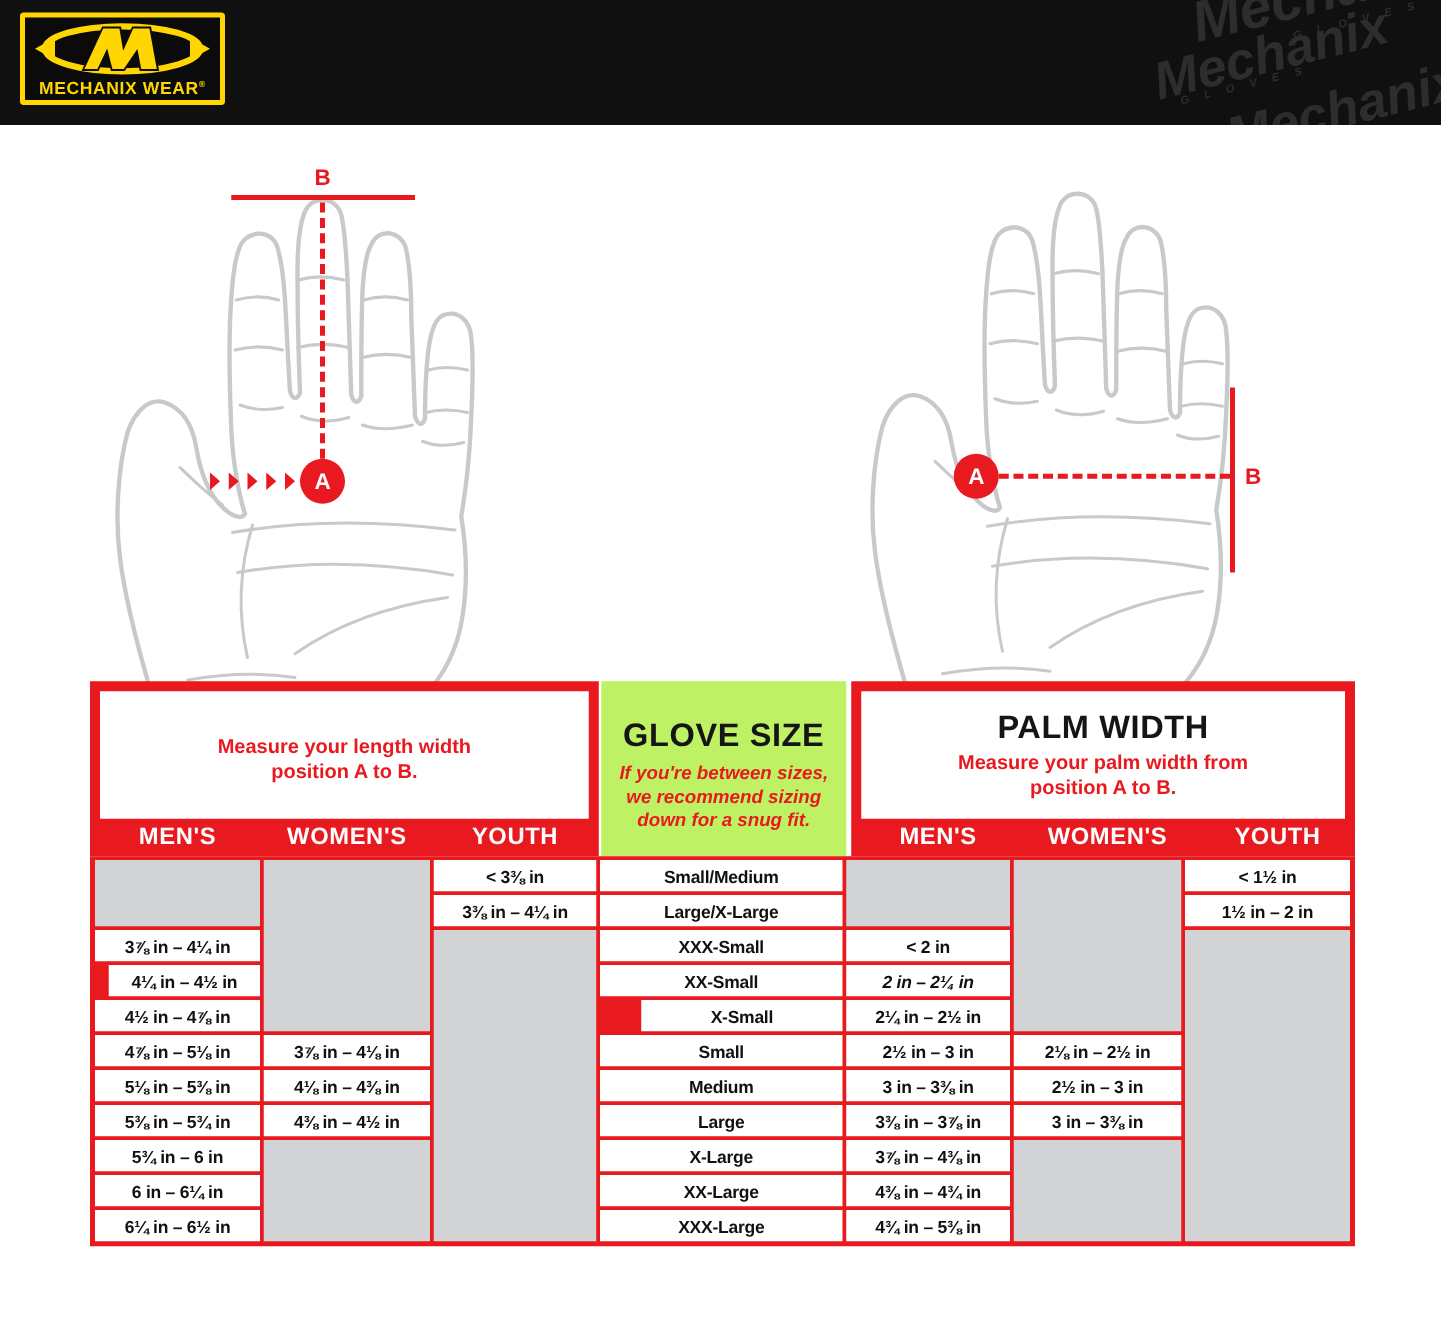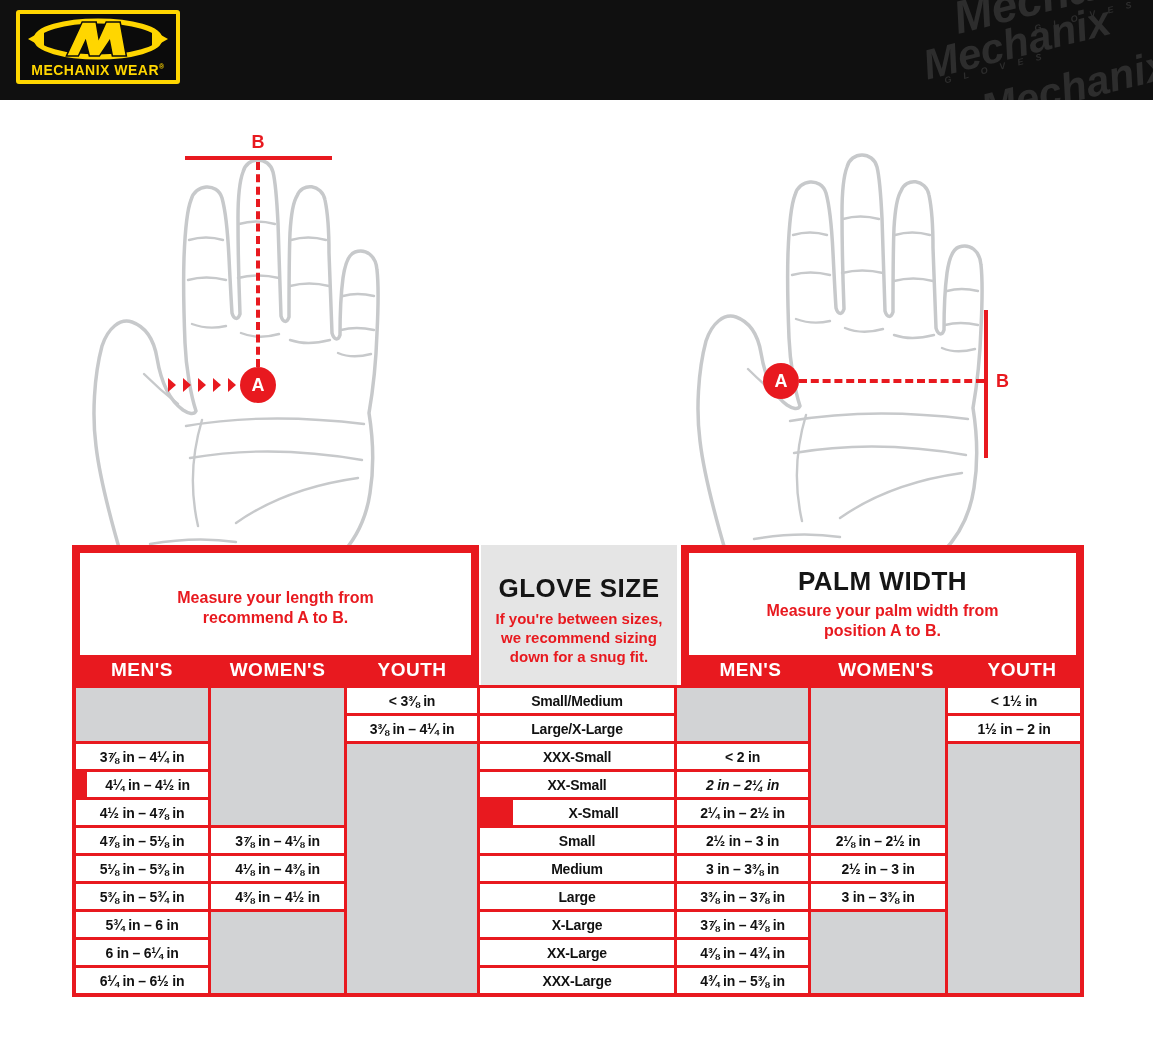--- a/index.html
+++ b/index.html
@@ -56,23 +56,23 @@
   .sec-title{color:#151515;font-size:26px;font-weight:900;letter-spacing:.5px;line-height:1;}
   .sec-sub{color:#e8191f;font-size:16px;font-weight:700;text-align:center;line-height:1.25;margin-top:7px;}
   .fl-box .sec-sub{width:220px;}
   .pw-box .sec-sub{width:250px;}
   .band{position:absolute;left:0;bottom:0;height:30px;width:100%;display:grid;gap:3px;
         box-sizing:border-box;align-items:center;}
   .fl-box .band{grid-template-columns:132px 133px 130px;padding-left:4px;}
   .pw-box .band{grid-template-columns:131px 134px 132px;padding-left:4px;}
   .band span{color:#ffffff;font-size:19px;font-weight:800;letter-spacing:.5px;text-align:center;}
 
-  .gs-box{position:absolute;left:481px;top:545px;width:196px;height:140px;background:#e5e5e5;z-index:3;
+  .gs-box{position:absolute;left:481px;top:545px;width:196px;height:140px;background:#bef264;z-index:3;
           display:flex;flex-direction:column;align-items:center;padding-top:30px;box-sizing:border-box;}
-  .gs-box .sec-sub{font-size:15px;width:190px;margin-top:9px;}
+  .gs-box .sec-sub{font-style:italic;font-size:15px;width:190px;margin-top:9px;}
 
   
   .grid{position:absolute;left:72px;top:685px;width:1012px;box-sizing:border-box;z-index:3;
         display:grid;grid-template-columns:132px 133px 130px 194px 131px 134px 132px;
         grid-auto-rows:25px;gap:3px;background:#e8191f;padding:3px 4px 4px 4px;}
   .cell{background:#ffffff;display:flex;align-items:center;justify-content:center;
         font-size:14px;font-weight:700;color:#111;white-space:nowrap;letter-spacing:-.2px;}
   .cell.gray{background:#d2d3d5;}
 </style>
 </head>
@@ -184,21 +184,21 @@
   </svg>
   <div class="anno a-circle a-left">A</div>
 
   <div class="anno a-circle a-right">A</div>
   <div class="anno dash-h"></div>
   <div class="anno vline-b-right"></div>
   <div class="anno mlabel blabel-right">B</div>
 
   <section class="redbox fl-box">
     <div class="inner">
-      <div class="sec-sub">Measure your length from recommend A to B.</div>
+      <div class="sec-sub">Measure your length width position A to B.</div>
     </div>
     <div class="band">
       <span>MEN'S</span>
       <span>WOMEN'S</span>
       <span>YOUTH</span>
     </div>
   </section>
 
   <section class="gs-box">
     <div class="sec-title">GLOVE SIZE</div>

